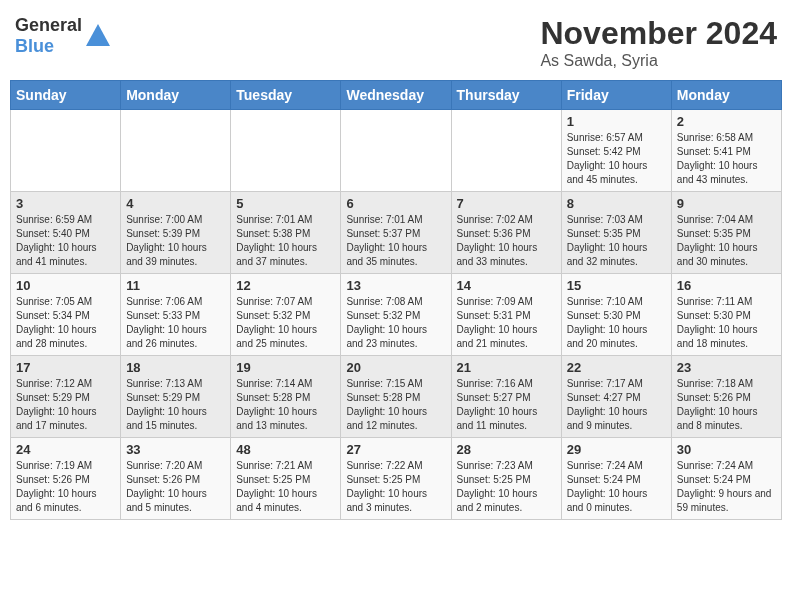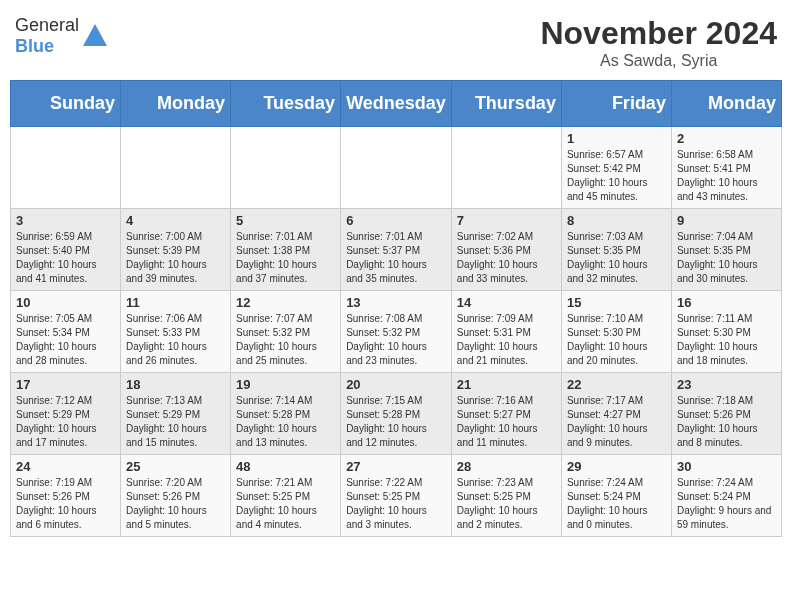--- a/index.html
+++ b/index.html
@@ -16,57 +16,57 @@
       align-items: flex-start;
       margin-bottom: 10px;
       padding: 5px 5px 0 5px;
     }
     .logo {
       display: flex;
       align-items: center;
     }
     .logo-text-general {
       font-size: 18px;
-      font-weight: normal;
+      font-weight: bold;
       color: #333;
     }
     .logo-text-blue {
       font-size: 18px;
       font-weight: bold;
       color: #4a90d9;
     }
     .logo-icon {
       width: 28px;
       height: 28px;
       margin-left: 2px;
     }
     .title-block {
-      text-align: center;
+      text-align: left;
       margin-left: 16px;
     }
     .month-title {
       font-size: 32px;
       font-weight: bold;
       color: #333;
     }
     .subtitle {
       font-size: 16px;
       color: #555;
     }
     .calendar {
       width: 100%;
       border-collapse: collapse;
       font-size: 11px;
     }
     .calendar thead tr th {
       background-color: #4a86c8;
       color: #fff;
-      padding: 12px 5px;
-      text-align: right;
-      font-size: 18px;
+      padding: 6px 5px;
+      text-align: left;
+      font-size: 14px;
       font-weight: bold;
       border: 1px solid #3a76b8;
     }
     .calendar tbody tr td {
       border: 1px solid #ccc;
       vertical-align: top;
       padding: 4px 5px;
       width: calc(100% / 7);
       min-height: 80px;
       height: 80px;
@@ -158,21 +158,21 @@
         <td>
           <span class="day-number">4</span>
           <div class="day-content">Sunrise: 7:00 AM
 Sunset: 5:39 PM
 Daylight: 10 hours
 and 39 minutes.</div>
         </td>
         <td>
           <span class="day-number">5</span>
           <div class="day-content">Sunrise: 7:01 AM
-Sunset: 1:38 PM
+Sunset: 5:38 PM
 Daylight: 10 hours
 and 37 minutes.</div>
         </td>
         <td>
           <span class="day-number">6</span>
           <div class="day-content">Sunrise: 7:01 AM
 Sunset: 5:37 PM
 Daylight: 10 hours
 and 35 minutes.</div>
         </td>
@@ -302,21 +302,21 @@
       </tr>
       <tr>
         <td>
           <span class="day-number">24</span>
           <div class="day-content">Sunrise: 7:19 AM
 Sunset: 5:26 PM
 Daylight: 10 hours
 and 6 minutes.</div>
         </td>
         <td>
-          <span class="day-number">25</span>
+          <span class="day-number">33</span>
           <div class="day-content">Sunrise: 7:20 AM
 Sunset: 5:26 PM
 Daylight: 10 hours
 and 5 minutes.</div>
         </td>
         <td>
           <span class="day-number">48</span>
           <div class="day-content">Sunrise: 7:21 AM
 Sunset: 5:25 PM
 Daylight: 10 hours

